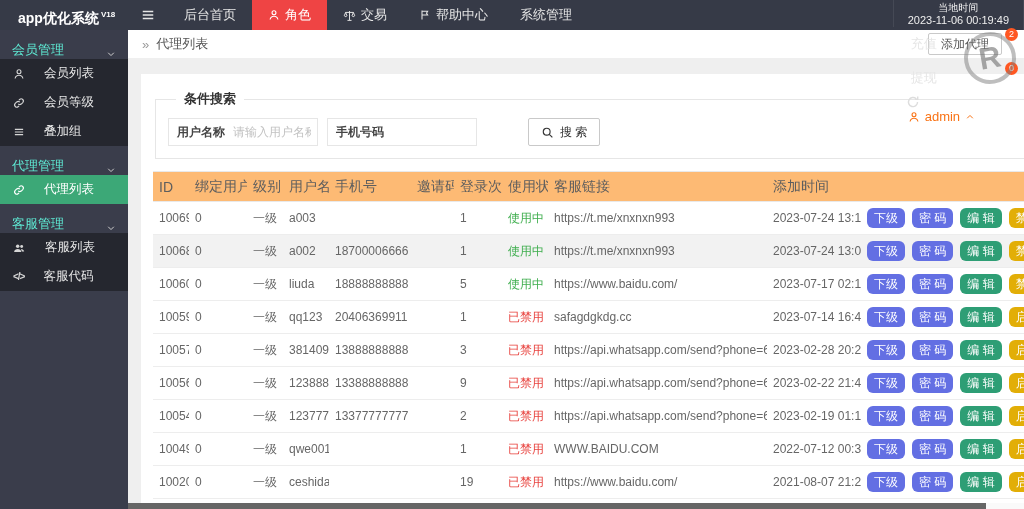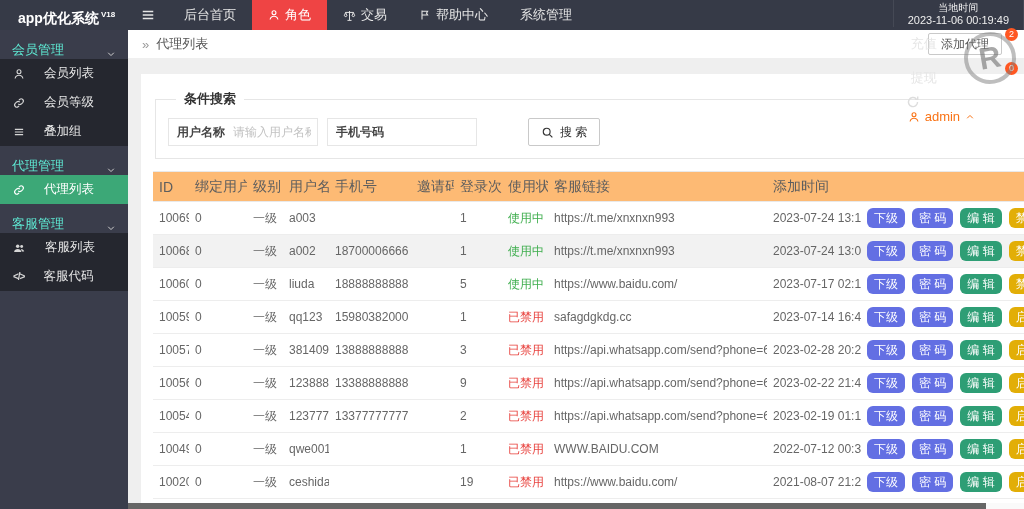--- a/index.html
+++ b/index.html
@@ -347,21 +347,21 @@
               <td><span class="st-on">使用中</span></td>
               <td>https://www.baidu.com/</td>
               <td>2023-07-17 02:14:00</td>
               <td><span class="rbtn rbtn-indigo">下级</span><span class="rbtn rbtn-indigo">密 码</span><span class="rbtn rbtn-green">编 辑</span><span class="rbtn rbtn-yellow">禁 用</span></td>
             </tr>
             <tr>
               <td>10059</td>
               <td>0</td>
               <td>一级</td>
               <td>qq123</td>
-              <td>15980382000</td>
+              <td>20406369911</td>
               <td></td>
               <td>1</td>
               <td><span class="st-off">已禁用</span></td>
               <td>safagdgkdg.cc</td>
               <td>2023-07-14 16:49:09</td>
               <td><span class="rbtn rbtn-indigo">下级</span><span class="rbtn rbtn-indigo">密 码</span><span class="rbtn rbtn-green">编 辑</span><span class="rbtn rbtn-yellow">启 用</span></td>
             </tr>
             <tr>
               <td>10057</td>
               <td>0</td>

